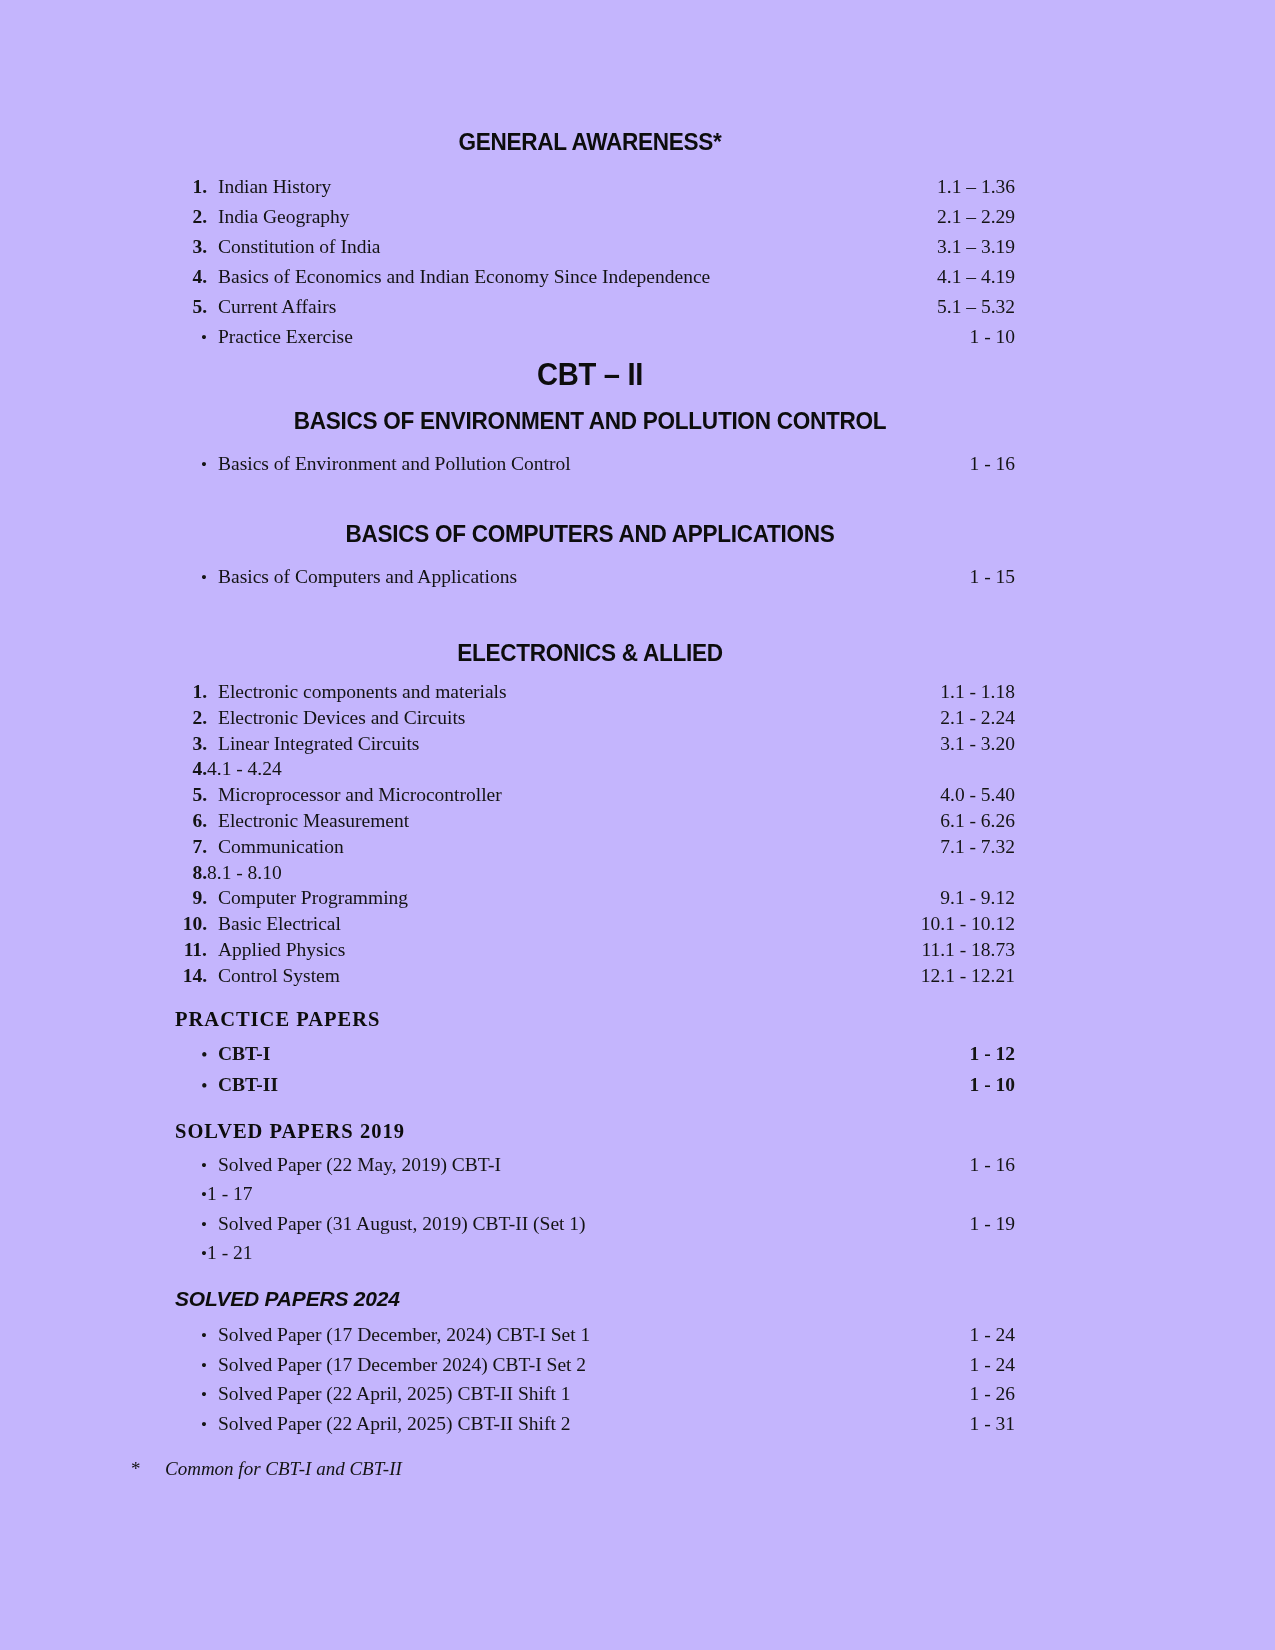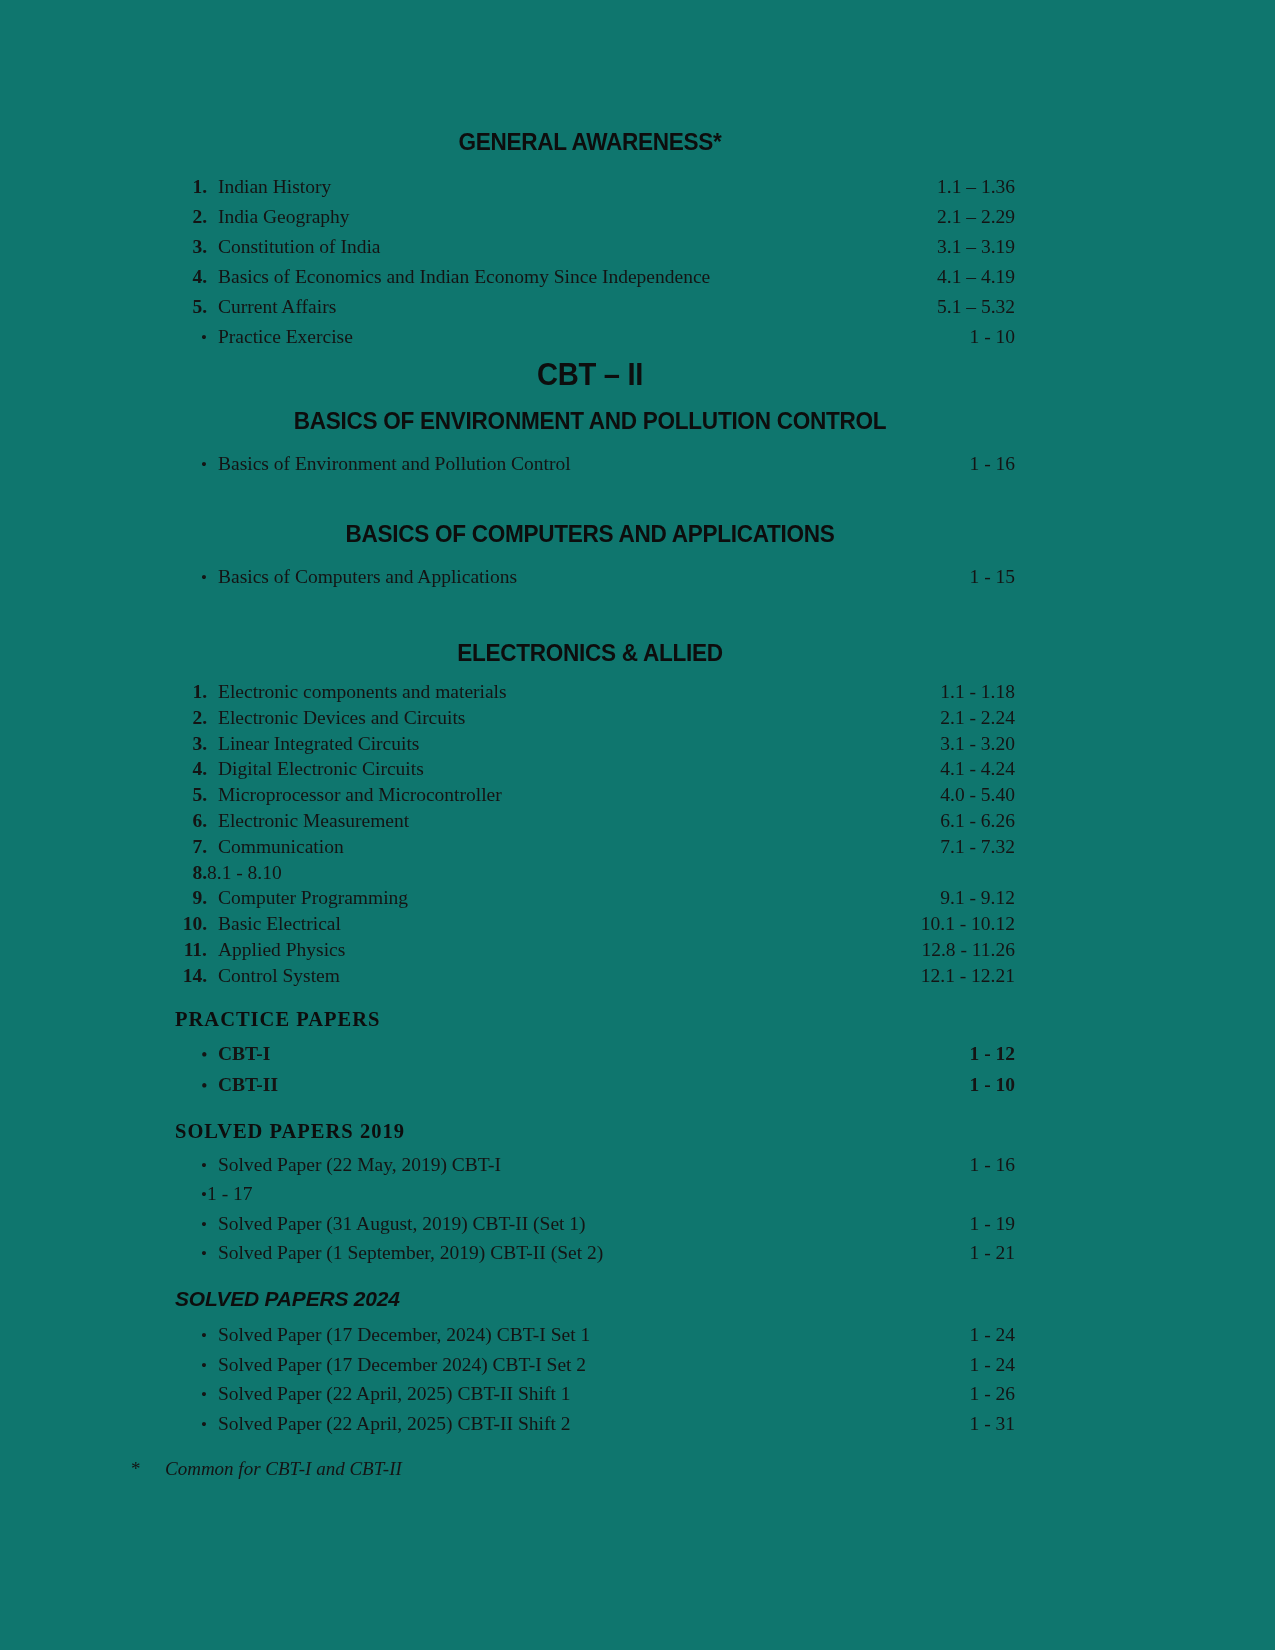--- a/index.html
+++ b/index.html
@@ -1,17 +1,17 @@
 <!DOCTYPE html>
 <html><head>
 <meta charset="utf-8">
 <style>
   html,body{margin:0;padding:0;background:#e8e8e8;}
   .page{
-    width:1275px;height:1650px;background:#0f766e;position:relative;
+    width:1275px;height:1650px;background:#c4b5fd;position:relative;
     font-family:"Liberation Serif",serif;color:#141414;overflow:hidden;
     margin:0 auto;
   }
   .content{position:absolute;left:165px;top:0;width:850px;padding-top:128px;box-sizing:content-box;}
 
   
   .h-sans{
     font-family:"Liberation Sans",sans-serif;font-weight:700;text-align:center;
     transform:scaleX(0.94);transform-origin:50% 50%;letter-spacing:-0.3px;color:#0d0d0d;
   }
@@ -117,21 +117,20 @@
         <span class="title">Electronic Devices and Circuits</span>
         <span class="pages">2.1 - 2.24</span>
       </div>
       <div class="row">
         <span class="marker">3.</span>
         <span class="title">Linear Integrated Circuits</span>
         <span class="pages">3.1 - 3.20</span>
       </div>
       <div class="row">
         <span class="marker">4.</span>
-        <span class="title">Digital Electronic Circuits</span>
         <span class="pages">4.1 - 4.24</span>
       </div>
       <div class="row">
         <span class="marker">5.</span>
         <span class="title">Microprocessor and Microcontroller</span>
         <span class="pages">4.0 - 5.40</span>
       </div>
       <div class="row">
         <span class="marker">6.</span>
         <span class="title">Electronic Measurement</span>
@@ -152,21 +151,21 @@
         <span class="pages">9.1 - 9.12</span>
       </div>
       <div class="row">
         <span class="marker">10.</span>
         <span class="title">Basic Electrical</span>
         <span class="pages">10.1 - 10.12</span>
       </div>
       <div class="row">
         <span class="marker">11.</span>
         <span class="title">Applied Physics</span>
-        <span class="pages">12.8 - 11.26</span>
+        <span class="pages">11.1 - 18.73</span>
       </div>
       <div class="row">
         <span class="marker">14.</span>
         <span class="title">Control System</span>
         <span class="pages">12.1 - 12.21</span>
       </div>
     </div>
 
     <div class="h-serif">PRACTICE PAPERS</div>
     <div class="rows-bold">
@@ -193,21 +192,20 @@
         <span class="marker bullet">•</span>
         <span class="pages">1 - 17</span>
       </div>
       <div class="row">
         <span class="marker bullet">•</span>
         <span class="title">Solved Paper (31 August, 2019) CBT-II (Set 1)</span>
         <span class="pages">1 - 19</span>
       </div>
       <div class="row">
         <span class="marker bullet">•</span>
-        <span class="title">Solved Paper (1 September, 2019) CBT-II (Set 2)</span>
         <span class="pages">1 - 21</span>
       </div>
     </div>
 
     <div class="h-sans-left">SOLVED PAPERS 2024</div>
     <div class="rows-solved">
       <div class="row">
         <span class="marker bullet">•</span>
         <span class="title">Solved Paper (17 December, 2024) CBT-I Set 1</span>
         <span class="pages">1 - 24</span>

